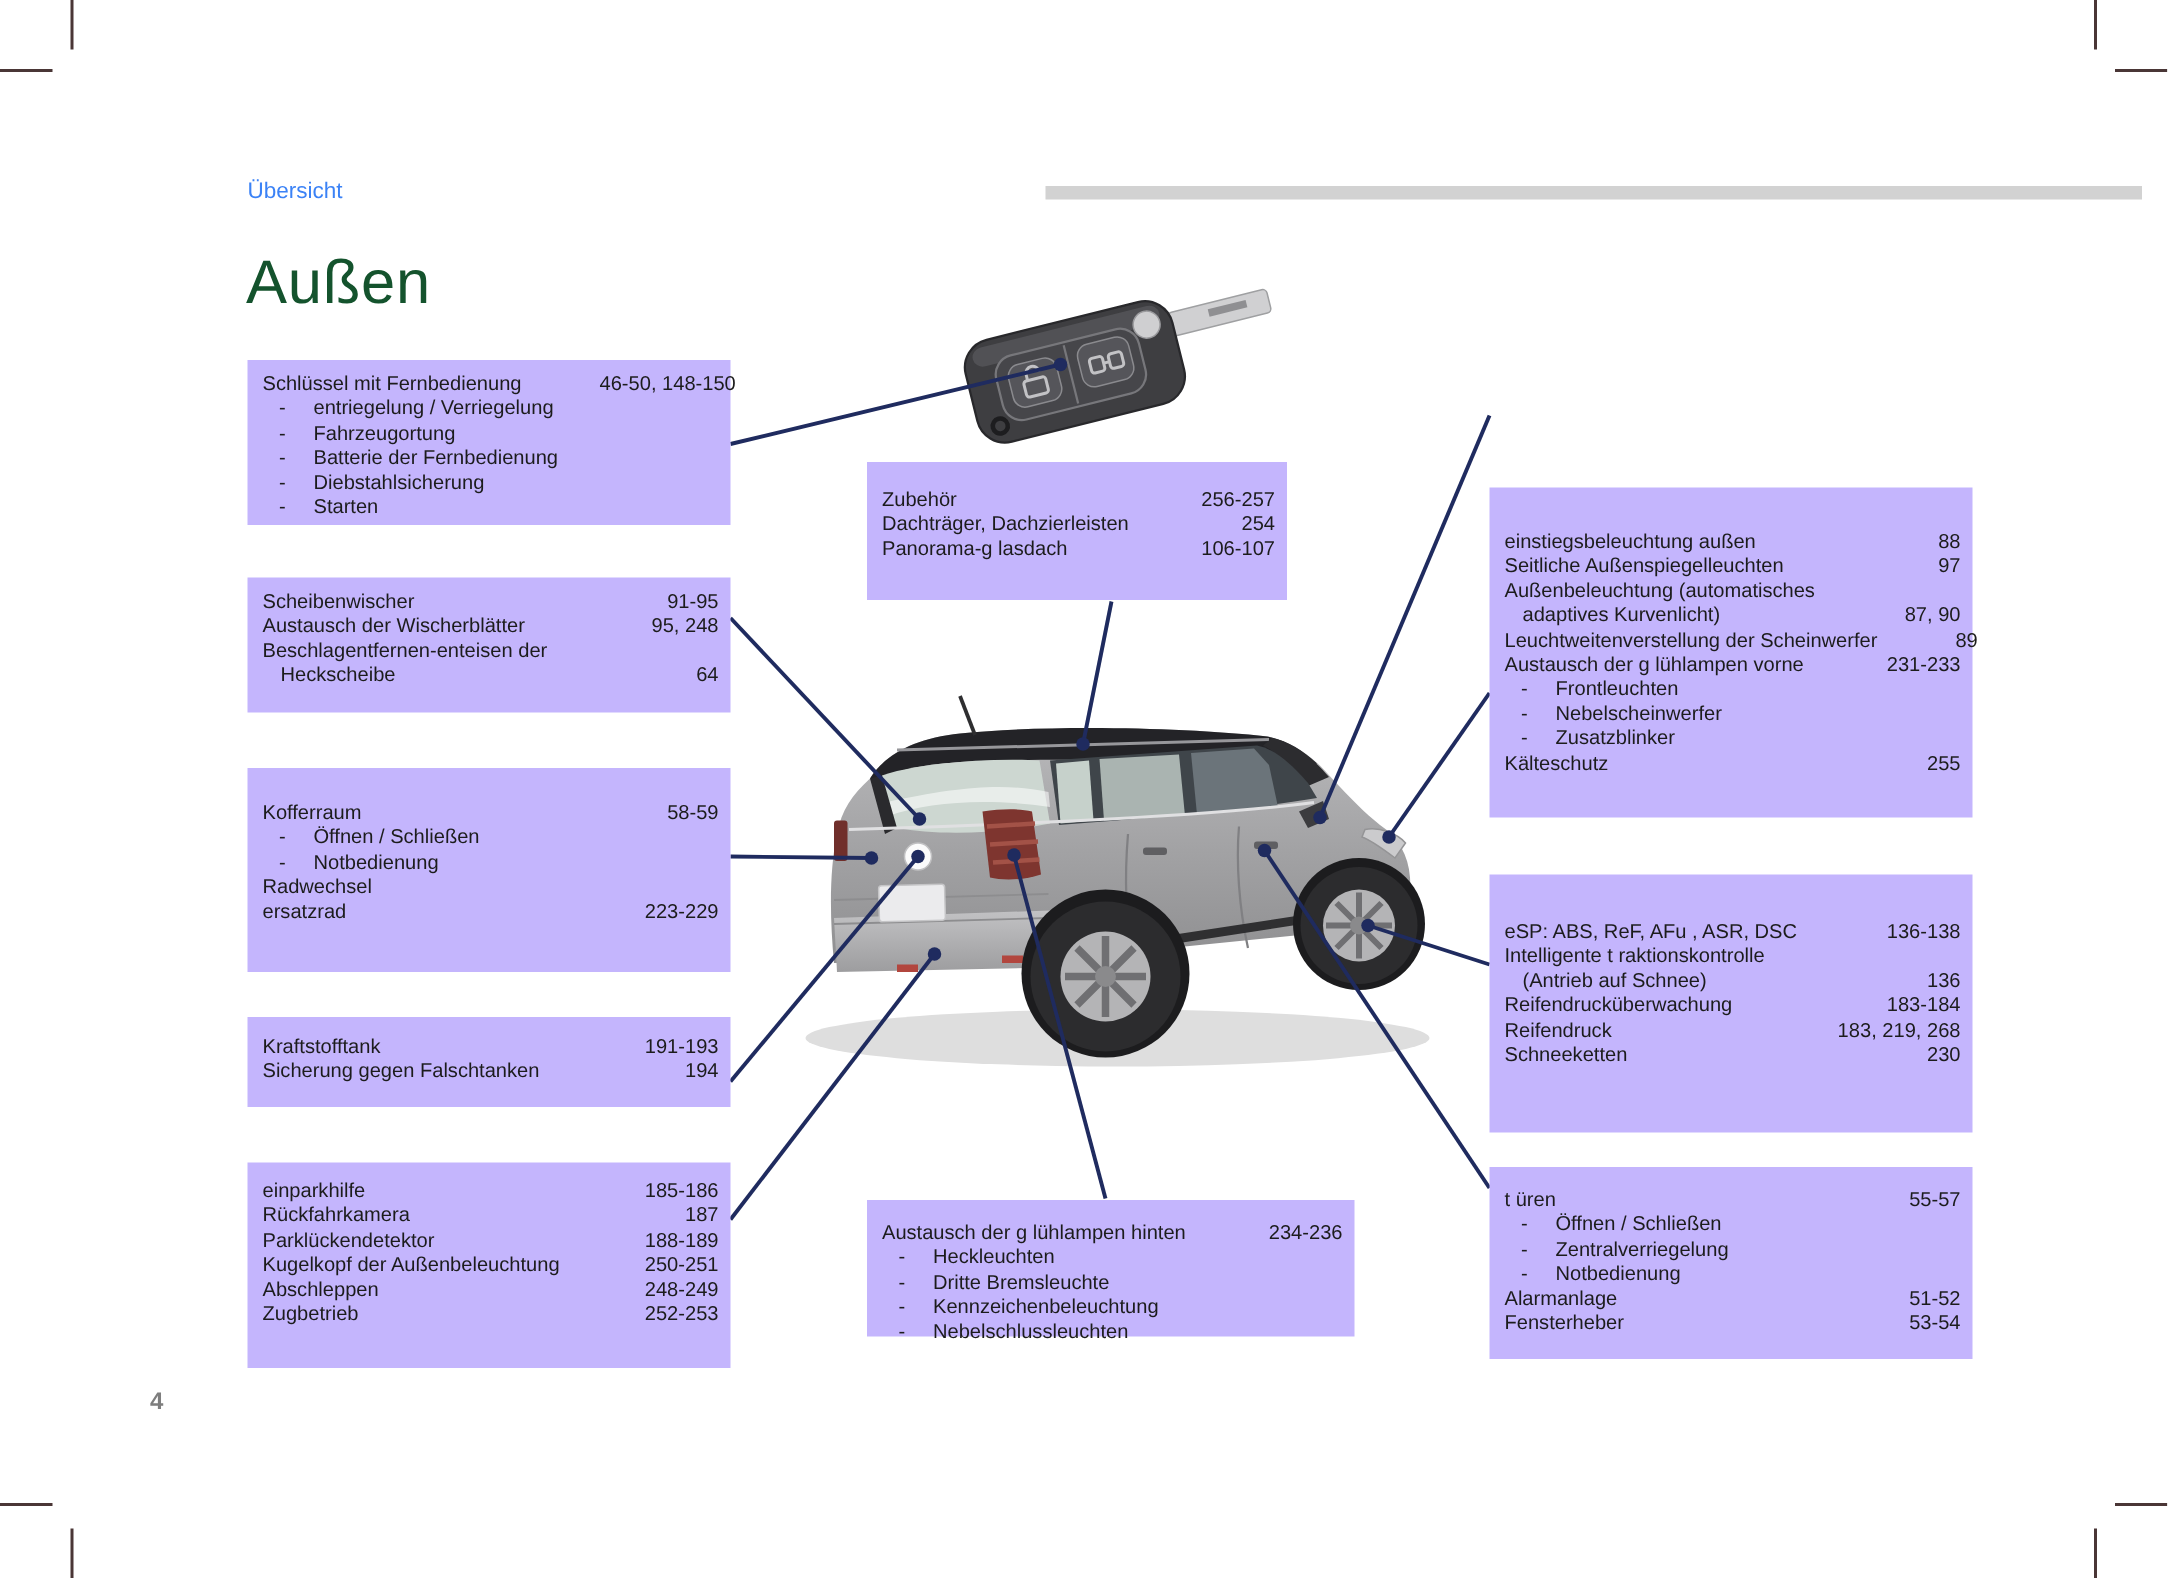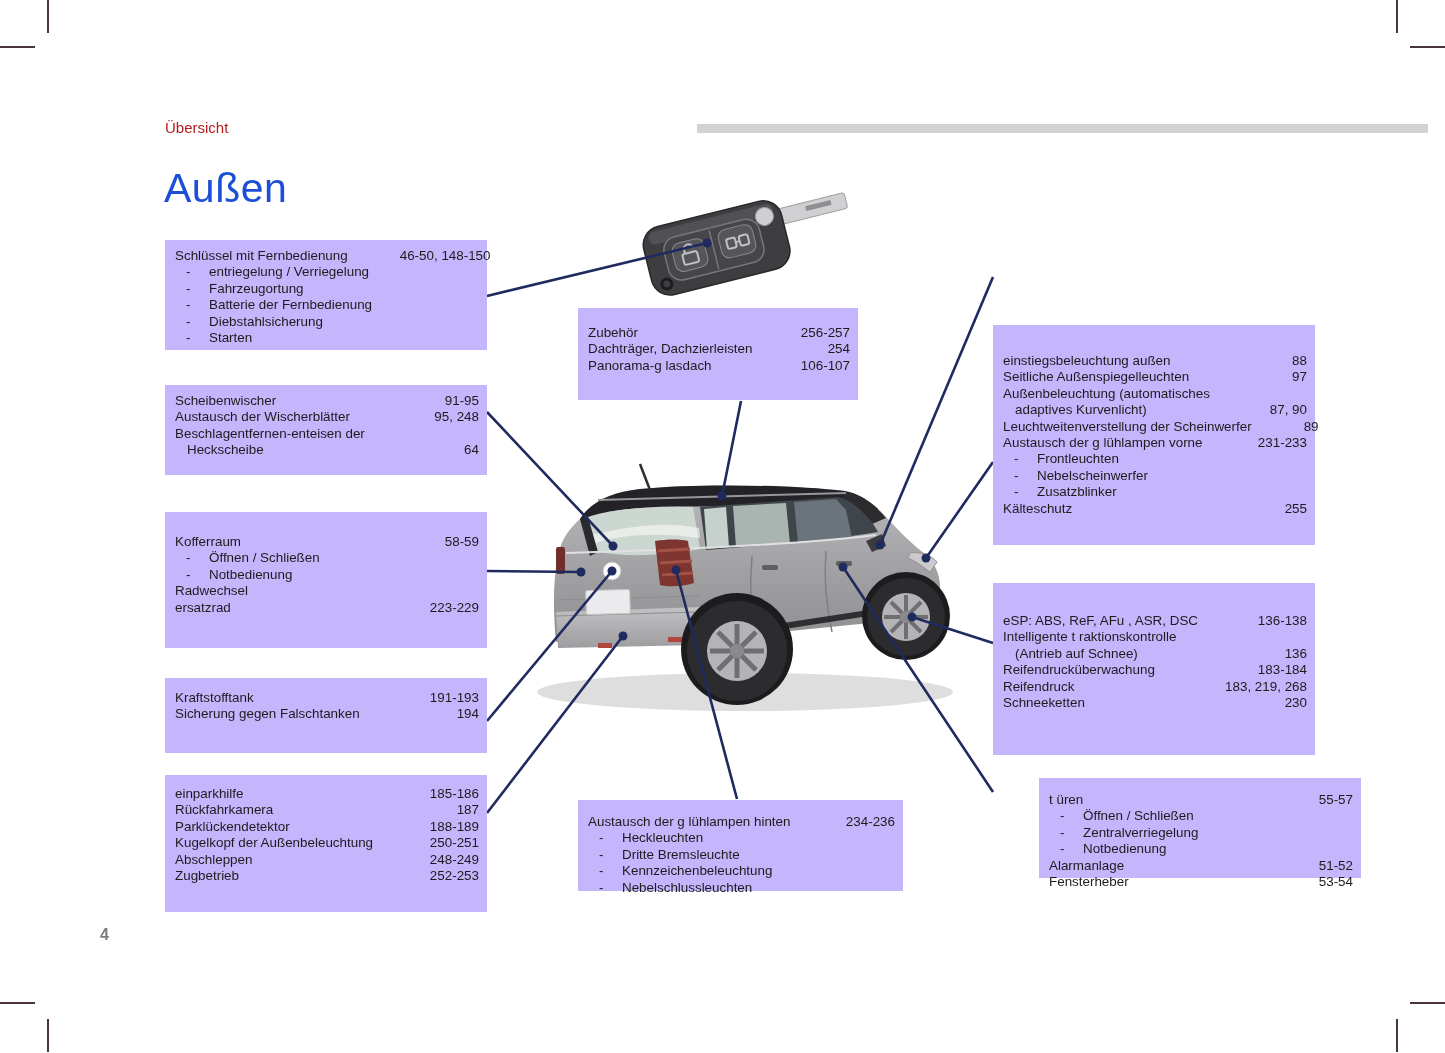--- a/index.html
+++ b/index.html
@@ -5,44 +5,44 @@
   html,body{margin:0;padding:0;background:#fff;}
   .page{
     position:relative;width:1445px;height:1053px;background:#fff;overflow:hidden;
     font-family:"Liberation Sans",sans-serif;color:#1c1c1c;
   }
   
   .mark{position:absolute;background:#4a3636;}
   .mark.v{width:2px;height:33px;}
   .mark.h{height:2px;width:35px;}
   
-  .section-label{position:absolute;left:165px;top:119px;font-size:15px;color:#b91c1c;}
+  .section-label{position:absolute;left:165px;top:119px;font-size:15px;color:#3b82f6;}
   .top-bar{position:absolute;left:697px;top:124px;width:731px;height:9px;background:#d2d2d2;}
-  .page-title{position:absolute;left:164px;top:165px;font-size:41px;color:#1d4ed8;letter-spacing:.5px;}
+  .page-title{position:absolute;left:164px;top:165px;font-size:41px;color:#14532d;letter-spacing:.5px;}
   .page-number{position:absolute;left:100px;top:926px;font-size:16px;font-weight:bold;color:#7e7e7e;}
   
   .box{position:absolute;background:#c4b5fd;box-sizing:border-box;padding:8px 8px 0 10px;z-index:2;}
   .row{position:relative;display:flex;justify-content:space-between;align-items:baseline;
        font-size:13.4px;line-height:16.4px;}
   .row .lbl{white-space:nowrap;}
   .row .pg{white-space:nowrap;padding-left:8px;text-align:right;margin-left:44px;}
   .row.dash .lbl{padding-left:34px;}
   .row.dash .lbl::before{content:"-";position:absolute;left:11px;}
   .row.cont .lbl{padding-left:12px;}
   #box-schluessel{left:165px;top:240px;width:322px;height:110px;}
   #box-scheiben{left:165px;top:385px;width:322px;height:90px;}
   #box-kofferraum{left:165px;top:512px;width:322px;height:136px;padding-top:22px;}
-  #box-kraftstofftank{left:165px;top:678px;width:322px;height:75px;padding-top:12px;}
+  #box-kraftstofftank{left:165px;top:678px;width:322px;height:60px;padding-top:12px;}
   #box-einpark{left:165px;top:775px;width:322px;height:137px;padding-top:11px;}
   #box-zubehoer{left:578px;top:308px;width:280px;height:92px;padding-top:17px;}
   #box-hinten{left:578px;top:800px;width:325px;height:91px;padding-top:14px;}
   #box-aussenspiegel{left:993px;top:250px;width:322px;height:52px;padding-top:16px;}
   #box-einstieg{left:993px;top:325px;width:322px;height:220px;padding-top:28px;}
   #box-esp{left:993px;top:583px;width:322px;height:172px;padding-top:30px;}
-  #box-tueren{left:1039px;top:778px;width:322px;height:100px;padding-top:14px;}
+  #box-tueren{left:993px;top:778px;width:322px;height:128px;padding-top:14px;}
   .overlay{position:absolute;left:0;top:0;width:1445px;height:1053px;z-index:1;}
 </style>
 </head>
 <body>
 
 <div class="page">
 
   <div class="mark v" style="left:47px;top:0;"></div>
   <div class="mark h" style="left:0;top:46px;"></div>
   <div class="mark v" style="left:1396px;top:0;"></div>

